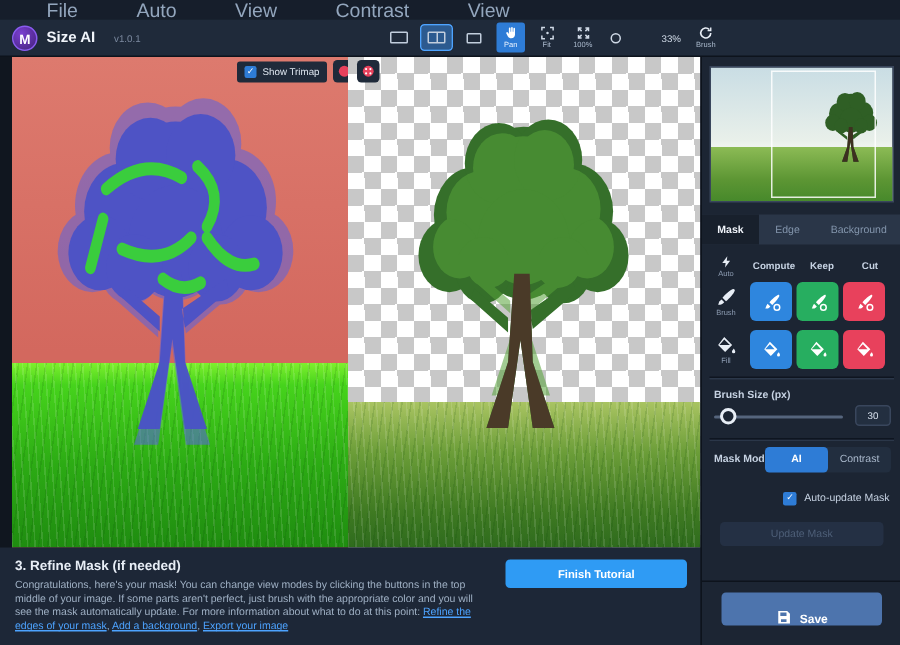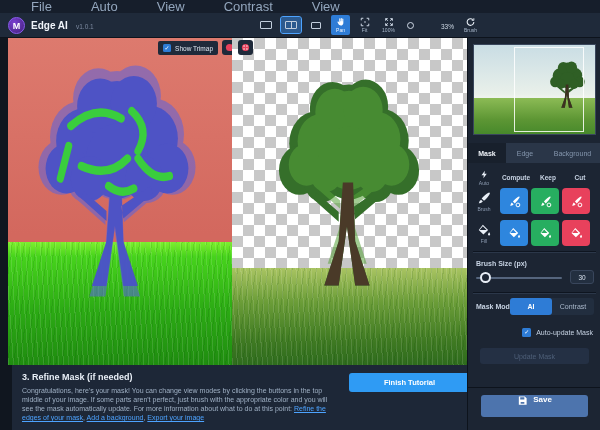--- a/index.html
+++ b/index.html
@@ -61,21 +61,21 @@
   
   .trimap-pill { position:absolute; top:3px; right:14px; height:14px; display:flex; align-items:center; gap:4px;
                  background:#1f2a3a; border-radius:2px; padding:0 5px; }
   .cb { width:8px; height:8px; border-radius:1.5px; background:#2e7cd6; color:#fff; font-size:6px;
         line-height:8px; text-align:center; }
   .trimap-label { font-size:6.5px; color:#dfe7f1; white-space:nowrap; }
   .ov-btn { position:absolute; top:2px; width:15px; height:15px; border-radius:3px; background:#1f2a3a;
             display:flex; align-items:center; justify-content:center; }
 
   
-  .footer { position:absolute; top:365px; left:12px; width:467px; height:65px; background:#1d2737; }
+  .footer { position:absolute; top:365px; left:0; width:467px; height:65px; background:#1d2737; }
   .step-heading { position:absolute; left:10px; top:7px; font-size:9px; font-weight:bold; color:#e8eef6; }
   .step-body { position:absolute; left:10px; top:21px; width:310px; font-size:7px; line-height:9px; color:#9fb0c4; }
   .step-body a { color:#4da3ff; text-decoration:underline; cursor:pointer; }
   .finish-btn { position:absolute; left:337px; top:8px; width:121px; height:19px; background:#2f9bf4;
                 border-radius:3px; color:#fff; font-size:7.5px; font-weight:bold;
                 display:flex; align-items:center; justify-content:center; cursor:pointer; }
 
   
   .panel { position:absolute; top:38px; left:467px; width:133px; height:392px; background:#1c2533;
            border-left:1px solid #0d131c; }
@@ -123,21 +123,21 @@
             justify-content:flex-end; padding-right:8px; gap:5px; }
   .au-label { font-size:7px; color:#c6d2e2; }
 
   .update-btn { position:absolute; left:12px; top:310px; width:109px; height:16px; background:#243044;
                 border-radius:3px; color:#4e5f78; font-size:7px;
                 display:flex; align-items:center; justify-content:center; }
 
   .save-sep { position:absolute; left:0; top:349px; width:133px; height:1px; background:#0d131c; }
   .save-btn { position:absolute; left:13px; top:357px; width:107px; height:22px; background:#4d74ad;
               border-radius:3px; color:#fff; font-size:8px; font-weight:bold;
-              display:flex; align-items:flex-start; justify-content:center; gap:5px; cursor:pointer; }
+              display:flex; align-items:flex-end; justify-content:center; gap:5px; cursor:pointer; }
 </style>
 </head>
 <body>
 
 <svg width="0" height="0" style="position:absolute">
   <defs>
     <g id="tree">
       <g class="canopy">
         <circle cx="50" cy="26" r="16"></circle>
           <circle cx="34" cy="34" r="13"></circle>
@@ -161,21 +161,21 @@
   <div class="menubar">
     <span class="menu-item">File</span>
     <span class="menu-item">Auto</span>
     <span class="menu-item">View</span>
     <span class="menu-item">Contrast</span>
     <span class="menu-item">View</span>
   </div>
 
   <div class="titlebar">
     <div class="logo">M</div>
-    <div class="app-title">Edge AI</div>
+    <div class="app-title">Size AI</div>
     <div class="app-version">v1.0.1</div>
 
     <div class="toolbar">
       <div class="view-btn">
           <div class="vb-ico"></div>
         </div>
       <div class="view-btn sel">
           <div class="vb-ico split"></div>
         </div>
       <div class="view-btn">

